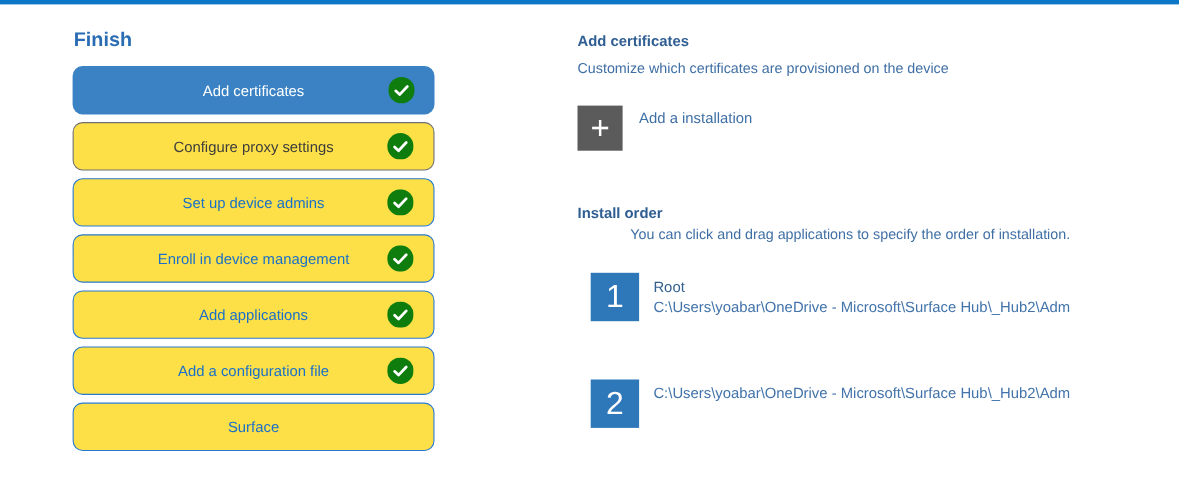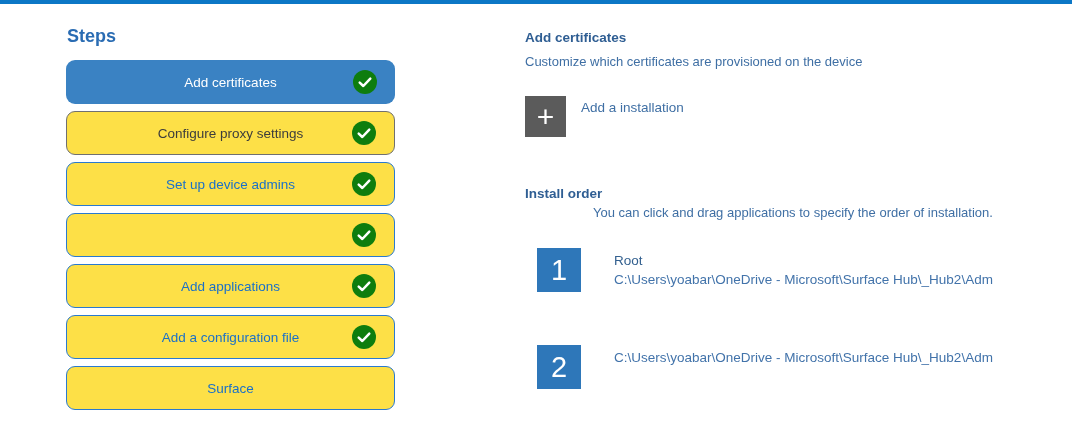--- a/index.html
+++ b/index.html
@@ -56,33 +56,33 @@
   .install-desc { margin: 3px 0 0; text-align: right; }
   .install-item { display: flex; gap: 13px; margin-left: 12px; cursor: grab; width: max-content; }
   .install-item.first  { margin-top: 27px; }
   .install-item.next   { margin-top: 53px; }
   .num-box {
     flex: none; width: 44px; height: 44px;
     background: var(--num-bg, #2e77b9); color: #ffffff;
     display: flex; align-items: center; justify-content: center;
     font-size: 29px; line-height: 1;
   }
-  .item-text { padding-top: 3px; font-size: 13.5px; line-height: 19px; margin-left: 20px; }
+  .item-text { padding-top: 3px; font-size: 13.5px; line-height: 19px; }
   .item-name { color: var(--item-name, #33608f); }
   .item-path { color: var(--item-path, #4273aa); }
 </style>
 </head>
 <body>
 
 <div class="top-bar"></div>
 
 <div class="content">
 
   <aside class="left">
-    <h1 class="steps-title">Steps</h1>
+    <h1 class="steps-title">Finish</h1>
     <div class="step-list" id="step-list">
         <div class="step selected">
           <span class="step-label">Add certificates</span>
           <span class="check">
             <svg viewBox="0 0 24 24" width="24" height="24">
               <circle cx="12" cy="12" r="12" fill="var(--green)"></circle>
               <path d="M6.7 12.6 L10.3 16 L17.3 8.6" fill="none" stroke="#ffffff" stroke-width="2.5" stroke-linecap="round" stroke-linejoin="round"></path>
             </svg>
           </span>
         </div>
@@ -98,20 +98,21 @@
         <div class="step normal">
           <span class="step-label">Set up device admins</span>
           <span class="check">
             <svg viewBox="0 0 24 24" width="24" height="24">
               <circle cx="12" cy="12" r="12" fill="var(--green)"></circle>
               <path d="M6.7 12.6 L10.3 16 L17.3 8.6" fill="none" stroke="#ffffff" stroke-width="2.5" stroke-linecap="round" stroke-linejoin="round"></path>
             </svg>
           </span>
         </div>
         <div class="step normal">
+          <span class="step-label">Enroll in device management</span>
           <span class="check">
             <svg viewBox="0 0 24 24" width="24" height="24">
               <circle cx="12" cy="12" r="12" fill="var(--green)"></circle>
               <path d="M6.7 12.6 L10.3 16 L17.3 8.6" fill="none" stroke="#ffffff" stroke-width="2.5" stroke-linecap="round" stroke-linejoin="round"></path>
             </svg>
           </span>
         </div>
         <div class="step normal">
           <span class="step-label">Add applications</span>
           <span class="check">

